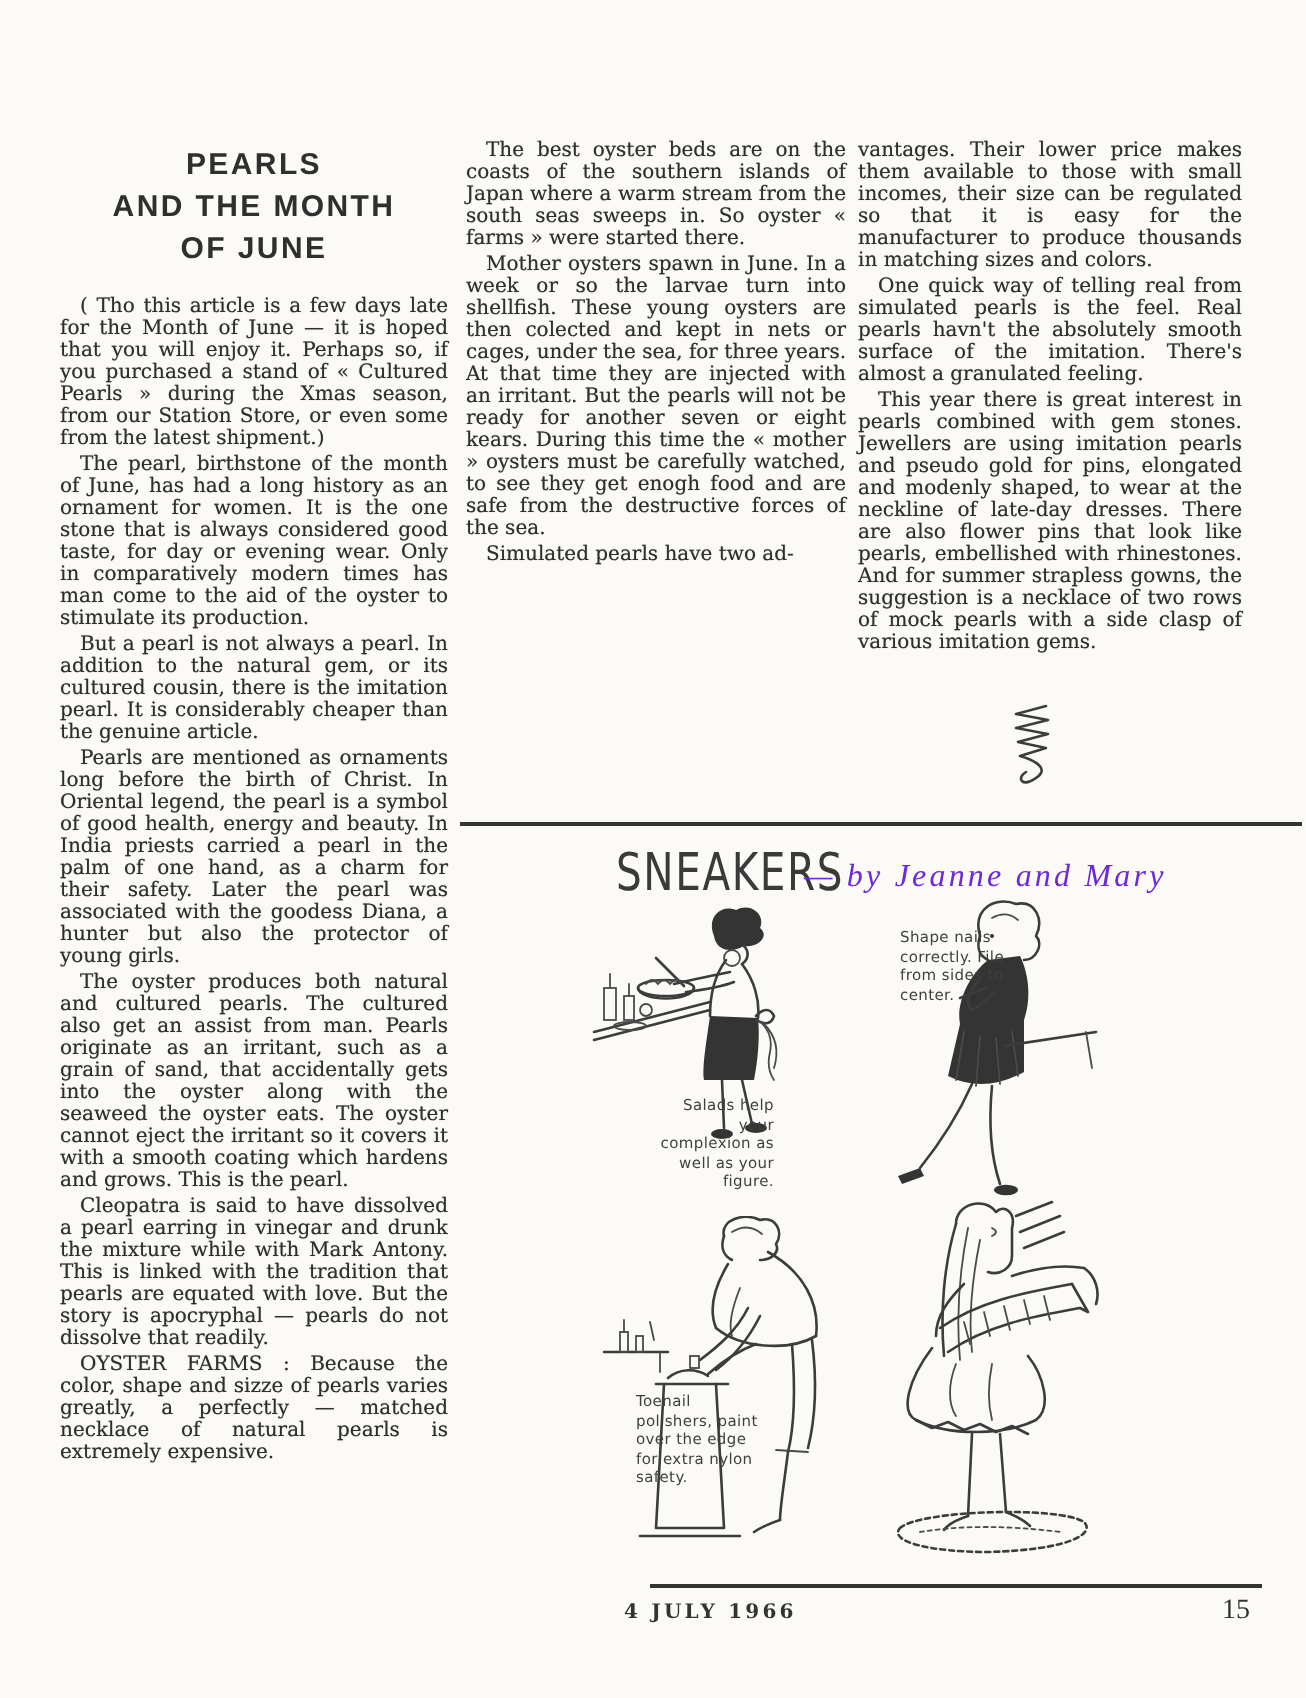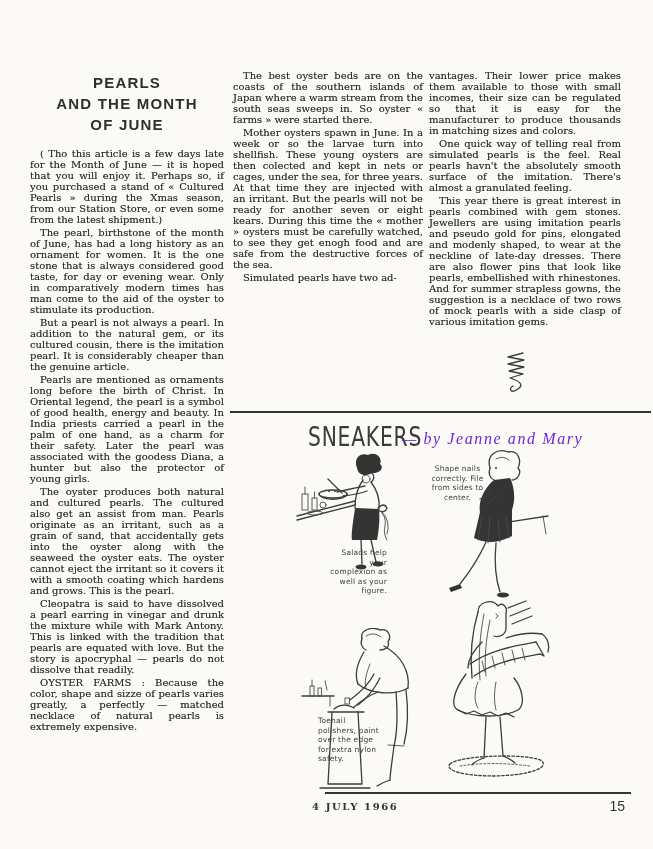--- a/index.html
+++ b/index.html
@@ -49,34 +49,34 @@
   .panel svg{position:absolute;left:0;top:0;}
   .caption{
     position:absolute;
     font-family:"DejaVu Sans",sans-serif;
     font-size:7.5px;line-height:9.5px;color:#3f3f3f;
     letter-spacing:0.2px;
   }
   #panel-salad{left:295px;top:452px;width:135px;height:158px;}
   #panel-salad .caption{left:30px;top:96px;width:62px;text-align:right;}
   #panel-nails{left:430px;top:446px;width:122px;height:162px;}
-  #panel-nails .caption{left:0;top:18px;width:55px;text-align:center;}
-  #panel-toenails{left:300px;top:628px;width:132px;height:178px;}
+  #panel-nails .caption{left:20px;top:18px;width:55px;text-align:left;}
+  #panel-toenails{left:300px;top:608px;width:132px;height:178px;}
   #panel-toenails .caption{left:18px;top:88px;width:64px;text-align:left;}
   #panel-towel{left:430px;top:598px;width:132px;height:188px;}
   #panel-towel .caption{right:0px;top:70px;width:48px;text-align:right;}
   
   #footer-date{
     position:absolute;left:312px;top:801px;
     font-family:"DejaVu Serif",serif;font-weight:bold;
     font-size:10px;letter-spacing:1.6px;color:#333;
   }
   #footer-page{
     position:absolute;right:28px;top:798px;
-    font-family:Liberation Sans, sans-serif;font-size:14px;color:#333;
+    font-family:Liberation Serif, serif;font-size:14px;color:#333;
   }
   
   svg .ln{fill:none;stroke:#3c3c3c;stroke-width:1.3;stroke-linecap:round;stroke-linejoin:round;}
   svg .dk{fill:#343434;stroke:none;}
   svg .thin{fill:none;stroke:#4a4a4a;stroke-width:0.9;stroke-linecap:round;}
 </style>
 </head>
 <body>
 
 <div class="col" id="col1">

